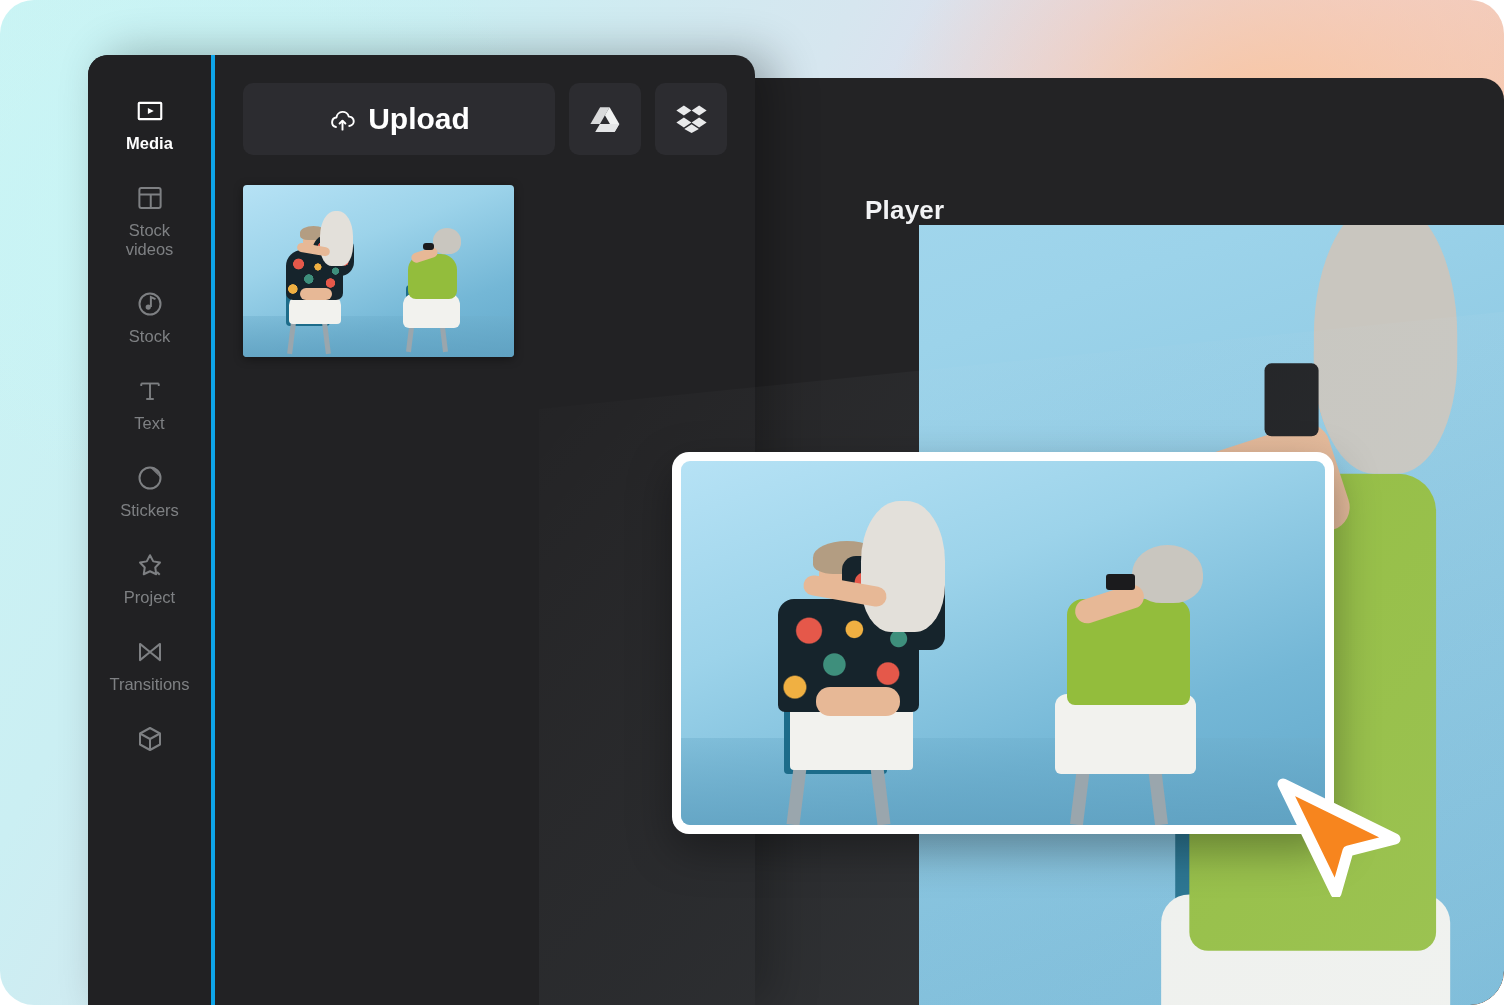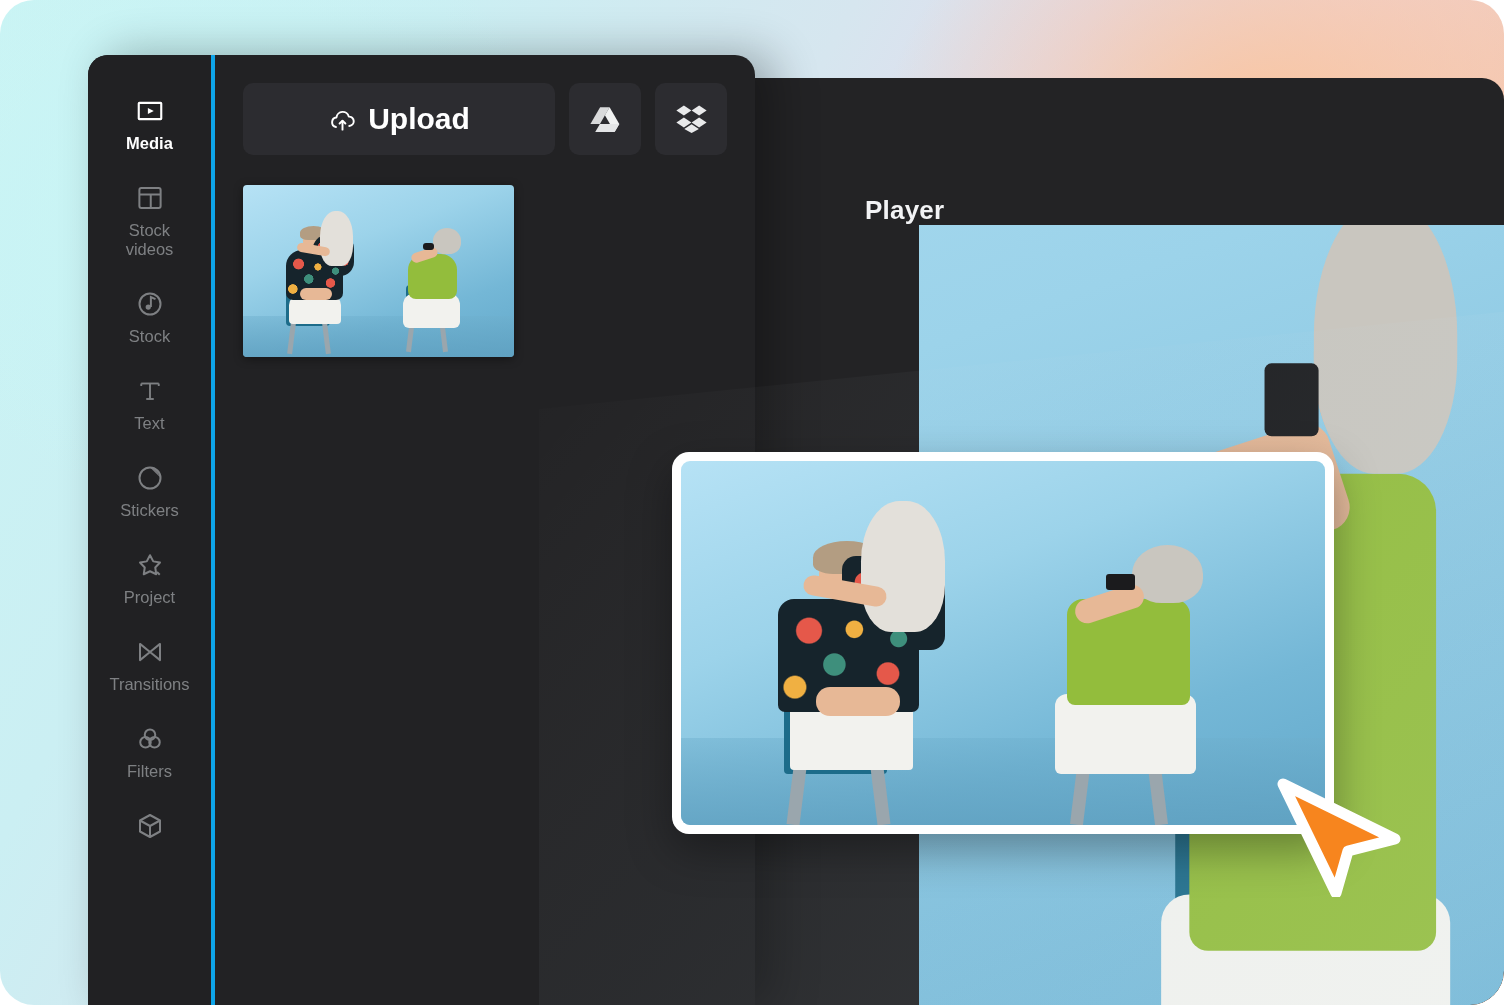--- a/index.html
+++ b/index.html
@@ -341,30 +341,20 @@
       <div class="nav-item">
         <span class="nav-icon">
           <svg viewBox="0 0 24 24" fill="none" stroke="currentColor" stroke-width="1.6" stroke-linejoin="round">
             <path d="M4 5.5 L12 12 L4 18.5 Z"></path>
             <path d="M20 5.5 L12 12 L20 18.5 Z"></path>
           </svg>
         </span>
         <span class="nav-label">Transitions</span>
       </div>
 
-      <div class="nav-item">
-        <span class="nav-icon">
-          <svg viewBox="0 0 24 24" fill="none" stroke="currentColor" stroke-width="1.6">
-            <circle cx="12" cy="8.6" r="4.2"></circle>
-            <circle cx="8.4" cy="14.6" r="4.2"></circle>
-            <circle cx="15.6" cy="14.6" r="4.2"></circle>
-          </svg>
-        </span>
-        <span class="nav-label">Filters</span>
-      </div>
 
       <div class="nav-item">
         <span class="nav-icon">
           <svg viewBox="0 0 24 24" fill="none" stroke="currentColor" stroke-width="1.6" stroke-linejoin="round">
             <path d="M12 3.2 L20 7.6 L20 16.4 L12 20.8 L4 16.4 L4 7.6 Z"></path>
             <path d="M4 7.6 L12 12 L20 7.6"></path>
             <path d="M12 12 V20.8"></path>
           </svg>
         </span>
         <span class="nav-label"></span>

